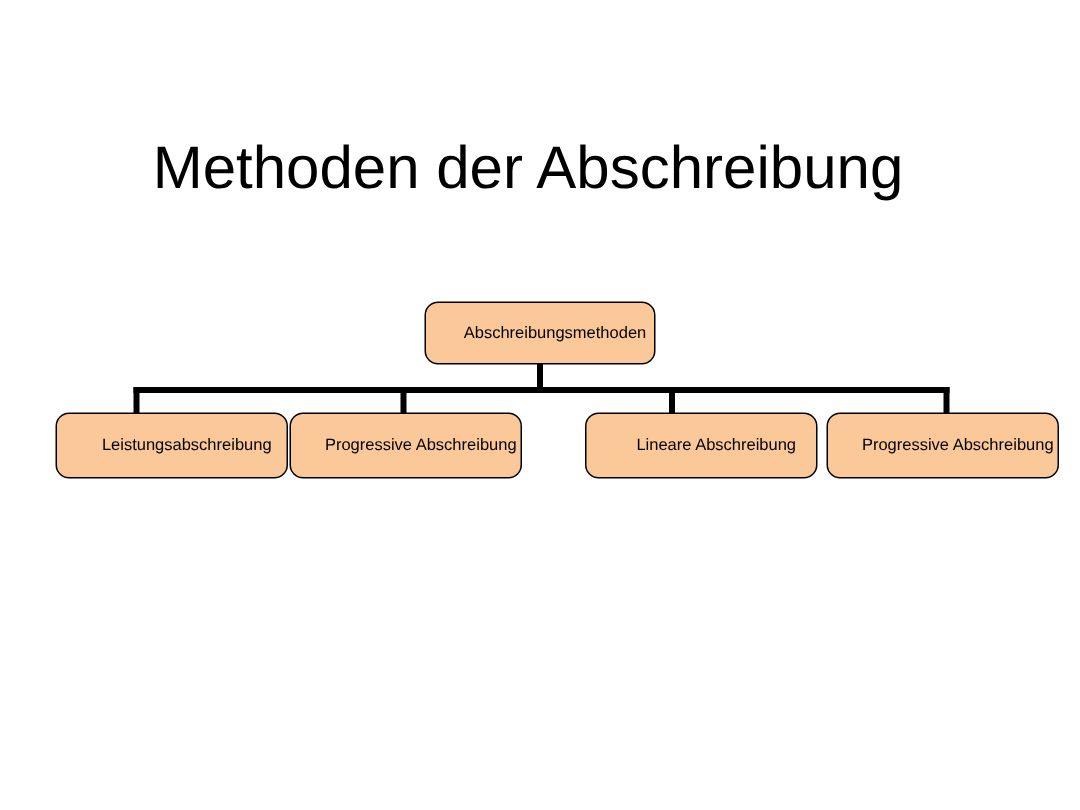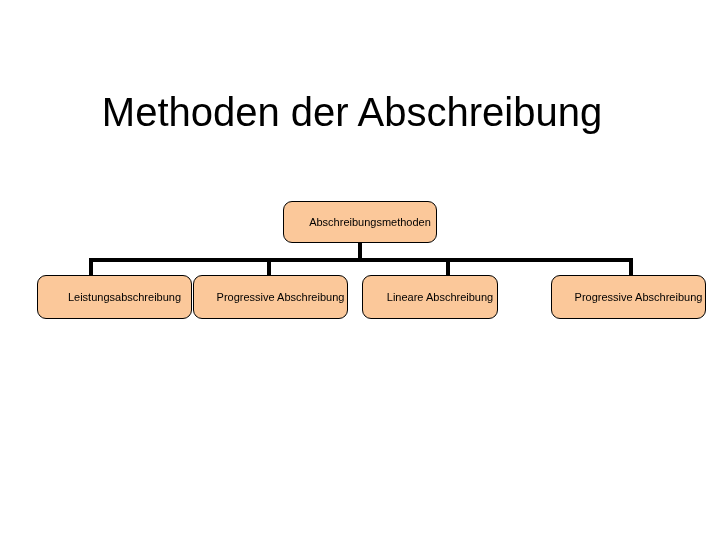--- a/index.html
+++ b/index.html
@@ -71,21 +71,21 @@
     height: 42px;
   }
 
   .node-child {
     top: 275px;
     height: 44px;
   }
 
   #node-child-0 { left: 13px;  width: 155px; margin-left: 24px; }
   #node-child-1 { left: 193px; width: 155px; }
-  #node-child-2 { left: 362px; width: 136px; }
+  #node-child-2 { left: 390px; width: 155px; }
   #node-child-3 { left: 551px; width: 155px; }
 
   
   .conn {
     position: absolute;
     background: #000000;
   }
   
   #conn-root-stem {
     left: 358px;

